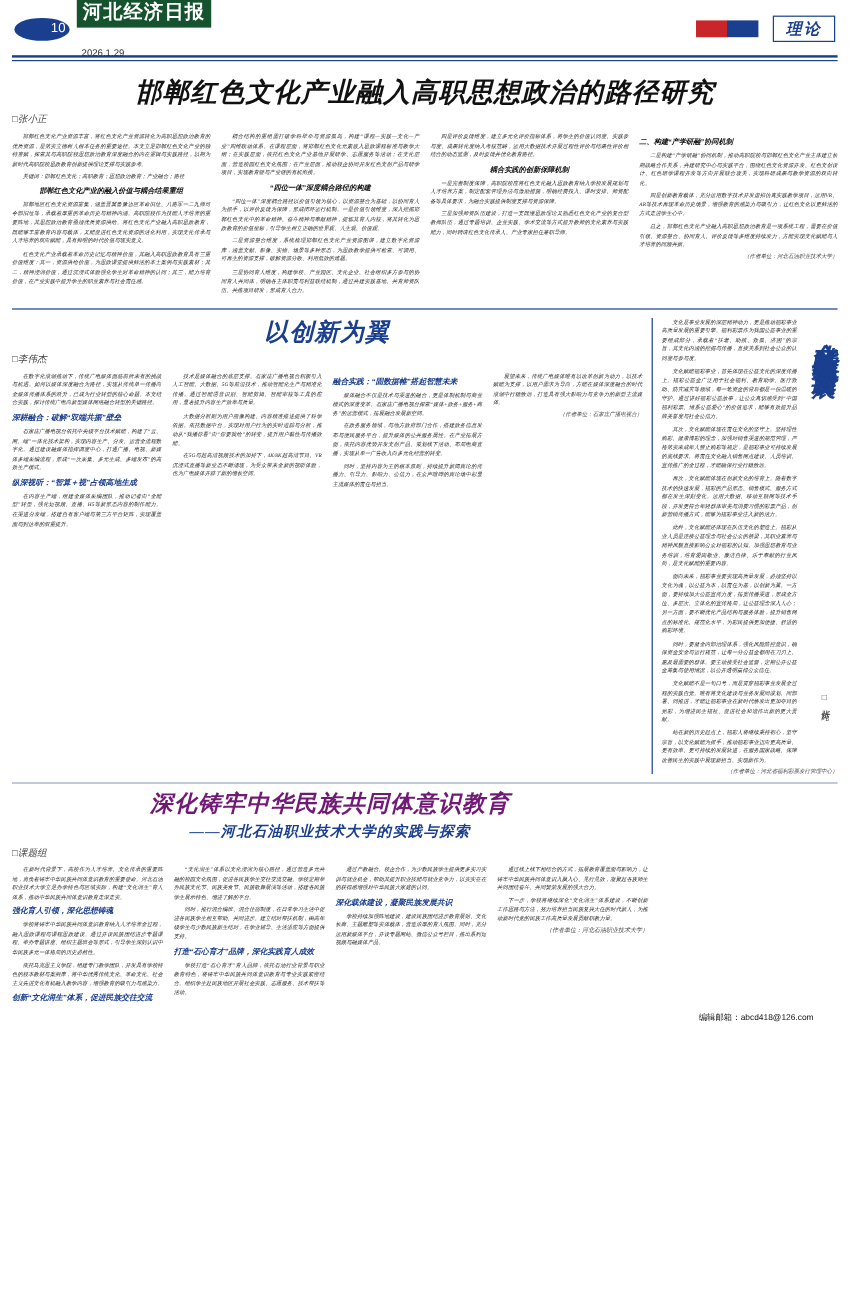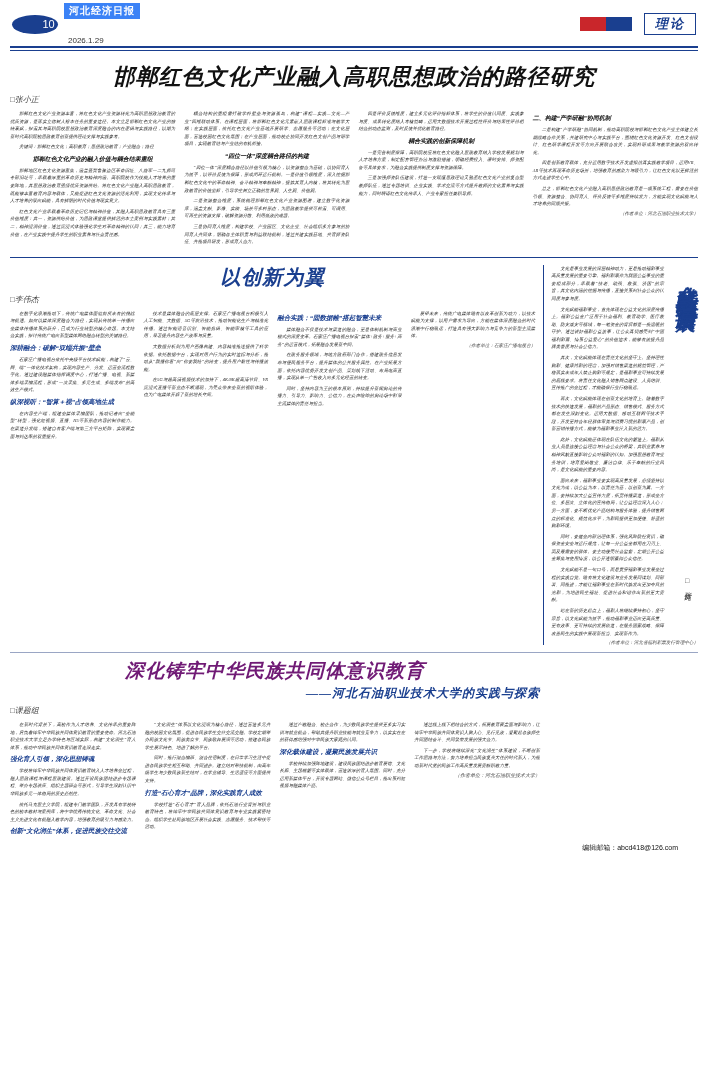--- a/index.html
+++ b/index.html
@@ -13,21 +13,21 @@
   
   .masthead{height:36px;display:flex;align-items:center;justify-content:space-between;padding:6px 2px 2px 2px;}
   .mast-left{display:flex;align-items:center;gap:6px;}
   .pagenum{
     width:19px;height:19px;border-radius:50%;background:#1a3f8f;color:#fff;
     font-size:11px;display:flex;align-items:center;justify-content:center;
     font-family:"Liberation Sans",sans-serif;
     padding-left:27px;
   }
   .mast-logo{
-    background:#3b82f6;color:#fff;font-size:10px;font-weight:bold;
+    background:#14532d;color:#fff;font-size:16px;font-weight:bold;
     padding:2px 5px;letter-spacing:1px;line-height:1.25;
   }
   .mast-date{font-size:8px;color:#333;margin-left:4px;font-family:"Liberation Sans",sans-serif;margin-top:17px;}
   .mast-right{display:flex;align-items:center;gap:12px;font-style:italic;}
   .flagbar{width:52px;height:14px;background:linear-gradient(90deg,#c9262b 0 26px,#1a3f8f 26px 52px);}
   .theory-box{
     border:1.6px solid #1a3f8f;color:#1a3f8f;font-size:13px;font-weight:bold;
     padding:1px 10px;letter-spacing:2px;
   }
   .rule-thick{height:2px;background:#1a3f8f;margin:2px 0 0 0;}
@@ -246,21 +246,21 @@
         <p>站在新的历史起点上，福彩人将继续秉持初心，坚守宗旨，以文化赋能为抓手，推动福彩事业迈向更高质量、更有效率、更可持续的发展轨道，在服务国家战略、保障改善民生的实践中展现新担当、实现新作为。</p>
       </div>
       <div class="tiny-note">（作者单位：河北省福利彩票发行管理中心）</div>
     </div>
   </div>
 
   <hr class="sep-thin">
 
   <div class="article a4" style="width:530px;">
     <div class="art-title t-blue2">深化铸牢中华民族共同体意识教育</div>
-    <div class="art-title t-sub" style="margin-top:3px;text-align:right;">——河北石油职业技术大学的实践与探索</div>
+    <div class="art-title t-sub" style="margin-top:3px;">——河北石油职业技术大学的实践与探索</div>
     <div class="byline">□课题组</div>
     <div class="cols">
       <div class="col">
         <div class="ptext">
             <p>在新时代背景下，高校作为人才培养、文化传承的重要阵地，肩负着铸牢中华民族共同体意识教育的重要使命。河北石油职业技术大学立足办学特色与区域实际，构建“文化润生”育人体系，推动中华民族共同体意识教育走深走实。</p>
           </div>
         <div class="blue-sub">强化育人引领，深化思想铸魂</div>
         <div class="ptext">
             <p>学校将铸牢中华民族共同体意识教育纳入人才培养全过程，融入思政课程与课程思政建设。通过开设民族团结进步专题课程、举办专题讲座、组织主题班会等形式，引导学生深刻认识中华民族多元一体格局的历史必然性。</p>
           </div>

